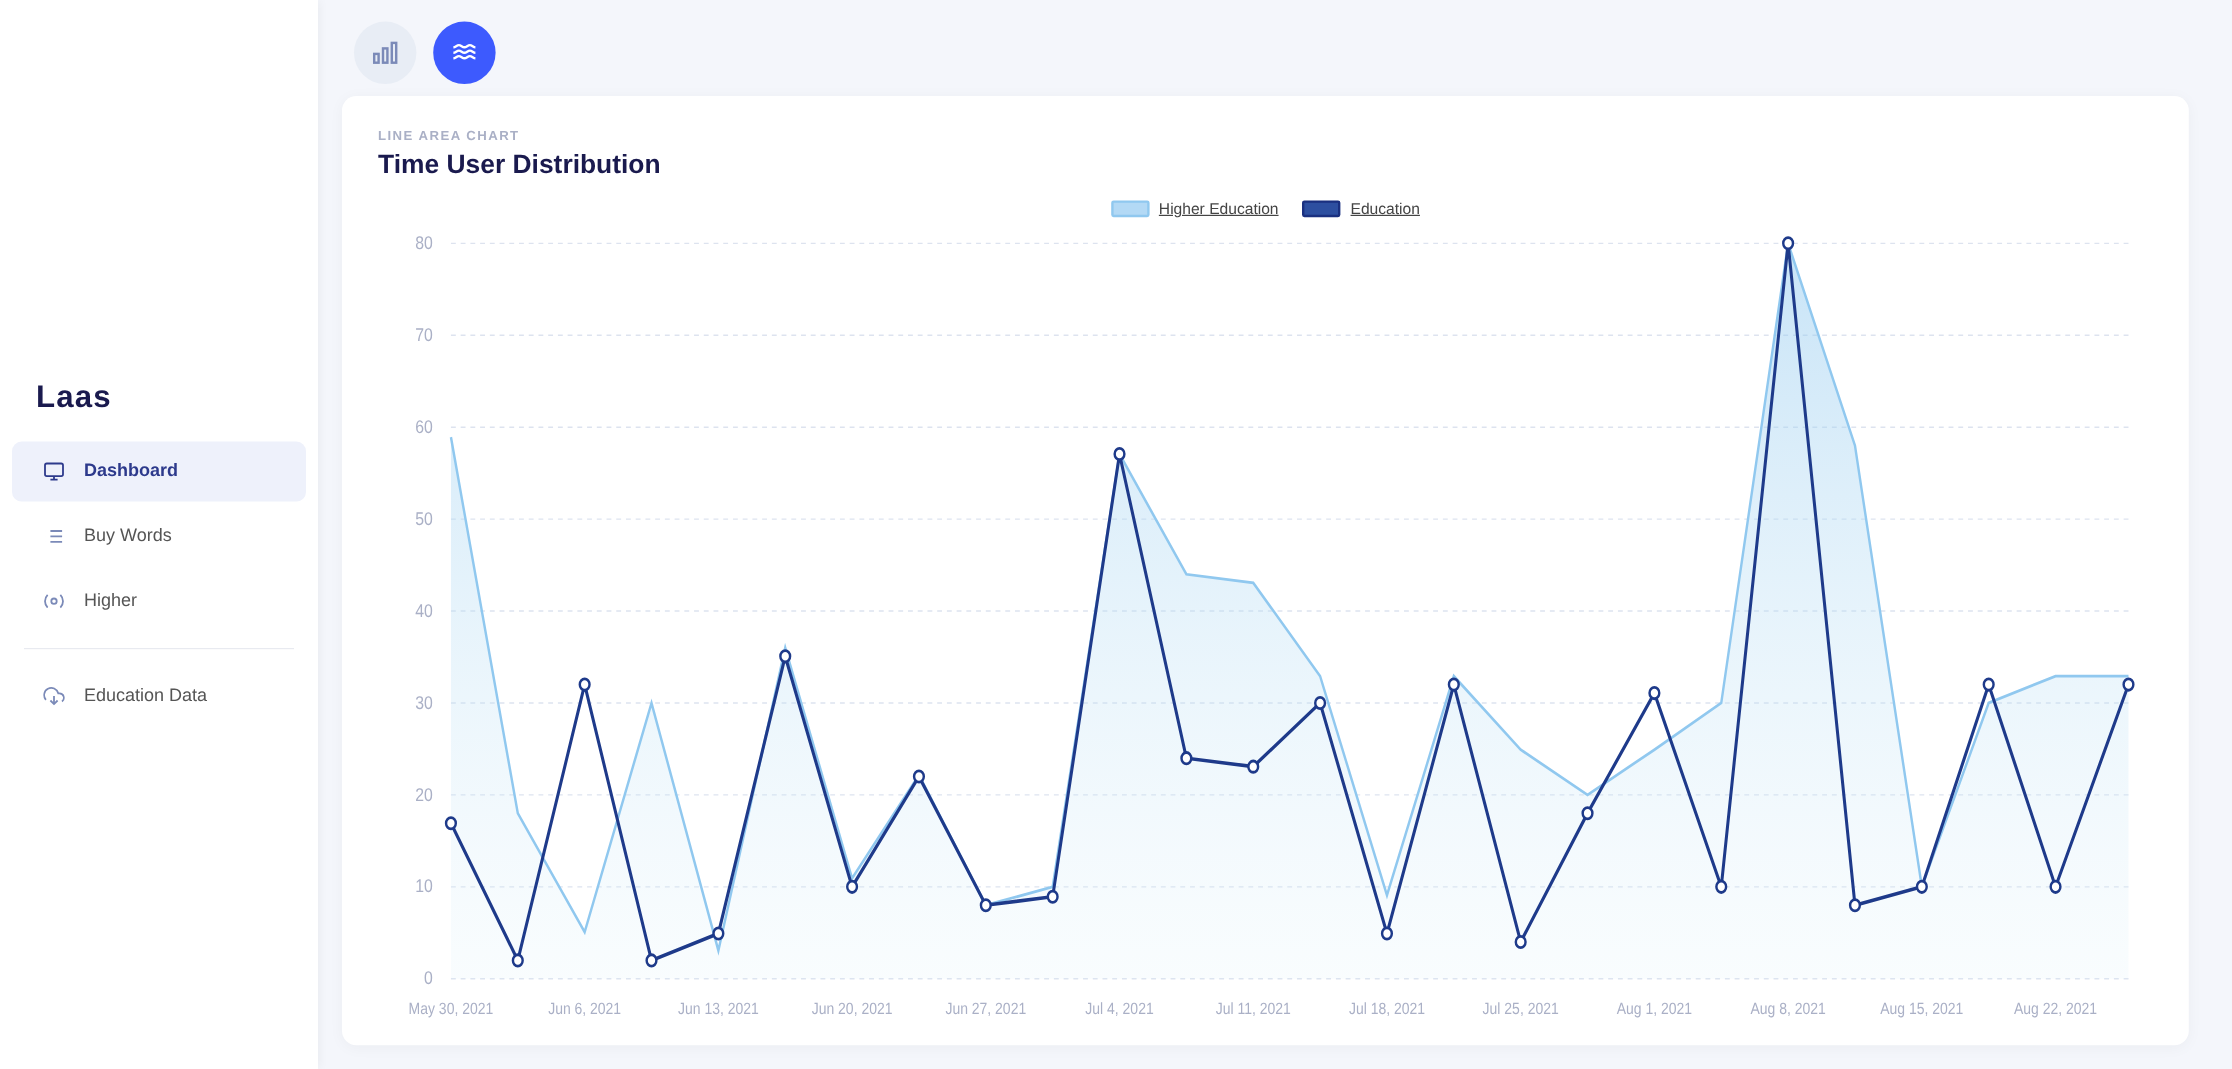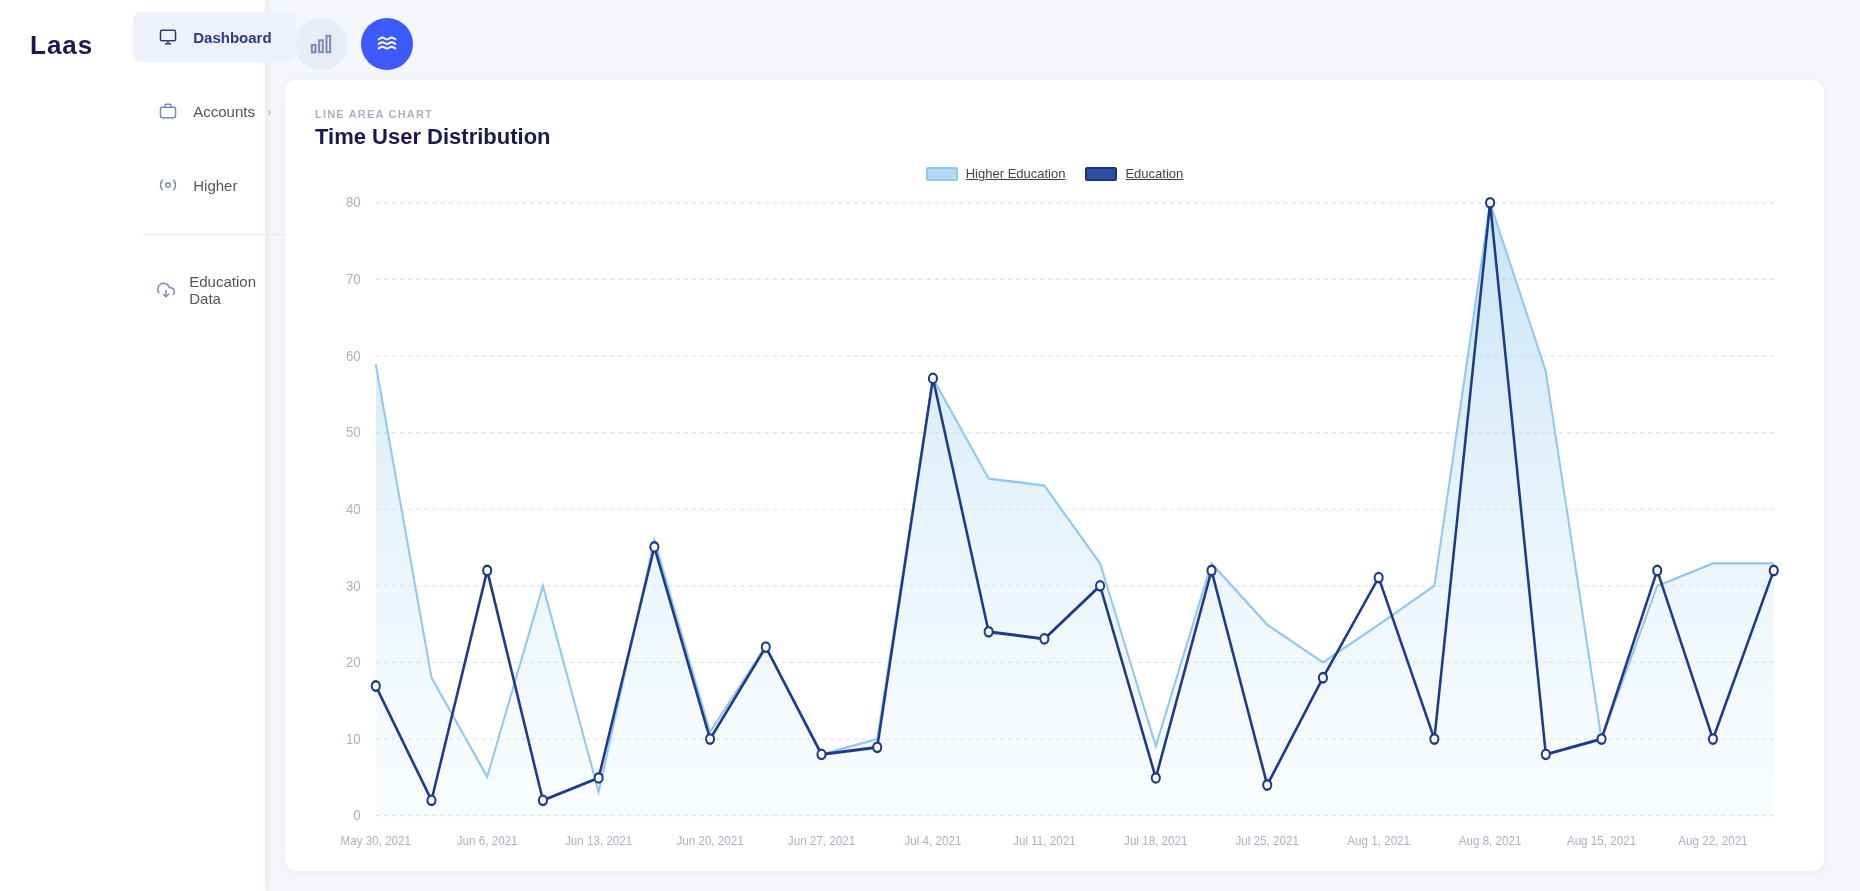--- a/index.html
+++ b/index.html
@@ -5,23 +5,24 @@
     * { box-sizing: border-box; margin: 0; padding: 0; }
     body { font-family: 'Segoe UI', Arial, sans-serif; background: #f4f6fb; display: flex; height: 891px; overflow: hidden; }
 
     
     .sidebar {
       width: 265px;
       min-width: 265px;
       background: #fff;
       height: 100%;
       display: flex;
-      flex-direction: row;
+      flex-direction: column;
       box-shadow: 2px 0 8px rgba(0,0,0,0.05);
       z-index: 10;
+      justify-content: center;
     }
     .sidebar-logo {
       padding: 30px 30px 20px 30px;
       font-size: 26px;
       font-weight: 700;
       color: #1a1a4e;
       letter-spacing: 1px;
     }
     .sidebar-nav {
       display: flex;
@@ -29,21 +30,21 @@
       padding: 0 0 0 0;
     }
     .nav-item {
       display: flex;
       align-items: center;
       padding: 14px 24px;
       cursor: pointer;
       color: #555;
       font-size: 15px;
       border-radius: 8px;
-      margin: 12px 10px;
+      margin: 2px 10px;
       transition: background 0.2s;
       position: relative;
     }
     .nav-item.active { background: #eef1fb; color: #2d3a8c; font-weight: 600; }
     .nav-item .nav-icon {
       margin-right: 14px;
       width: 22px;
       height: 22px;
       display: flex;
       align-items: center;
@@ -170,31 +171,34 @@
       <span class="nav-icon">
         <svg width="18" height="18" viewBox="0 0 24 24" fill="none" stroke="currentColor" stroke-width="2">
             <rect x="2" y="3" width="20" height="14" rx="2"></rect>
             <line x1="8" y1="21" x2="16" y2="21"></line>
             <line x1="12" y1="17" x2="12" y2="21"></line>
           </svg>
       </span>
       <span>Dashboard</span>
     </div>
 
+
     <div class="nav-item">
       <span class="nav-icon">
         <svg width="18" height="18" viewBox="0 0 24 24" fill="none" stroke="currentColor" stroke-width="2">
-            <rect x="2" y="7" width="20" height="14" rx="2"></rect>
-            <path d="M16 7V5a2 2 0 0 0-2-2h-4a2 2 0 0 0-2 2v2"></path>
+            <line x1="8" y1="6" x2="21" y2="6"></line>
+            <line x1="8" y1="12" x2="21" y2="12"></line>
+            <line x1="8" y1="18" x2="21" y2="18"></line>
+            <line x1="3" y1="6" x2="3.01" y2="6"></line>
+            <line x1="3" y1="12" x2="3.01" y2="12"></line>
+            <line x1="3" y1="18" x2="3.01" y2="18"></line>
           </svg>
       </span>
-      <span>Accounts</span>
-      <span class="nav-chevron">›</span>
-    </div>
-
+      <span>Buy Words</span>
+    </div>
 
     <div class="nav-item">
       <span class="nav-icon">
         <svg width="18" height="18" viewBox="0 0 24 24" fill="none" stroke="currentColor" stroke-width="2">
             <circle cx="12" cy="12" r="3"></circle>
             <path d="M19.07 4.93a10 10 0 0 1 0 14.14"></path>
             <path d="M4.93 4.93a10 10 0 0 0 0 14.14"></path>
           </svg>
       </span>
       <span>Higher</span>

